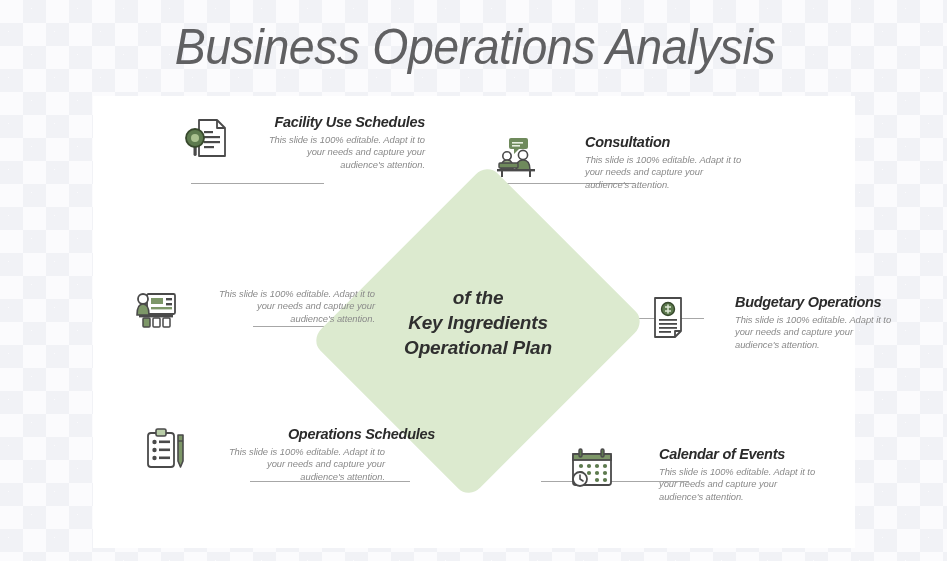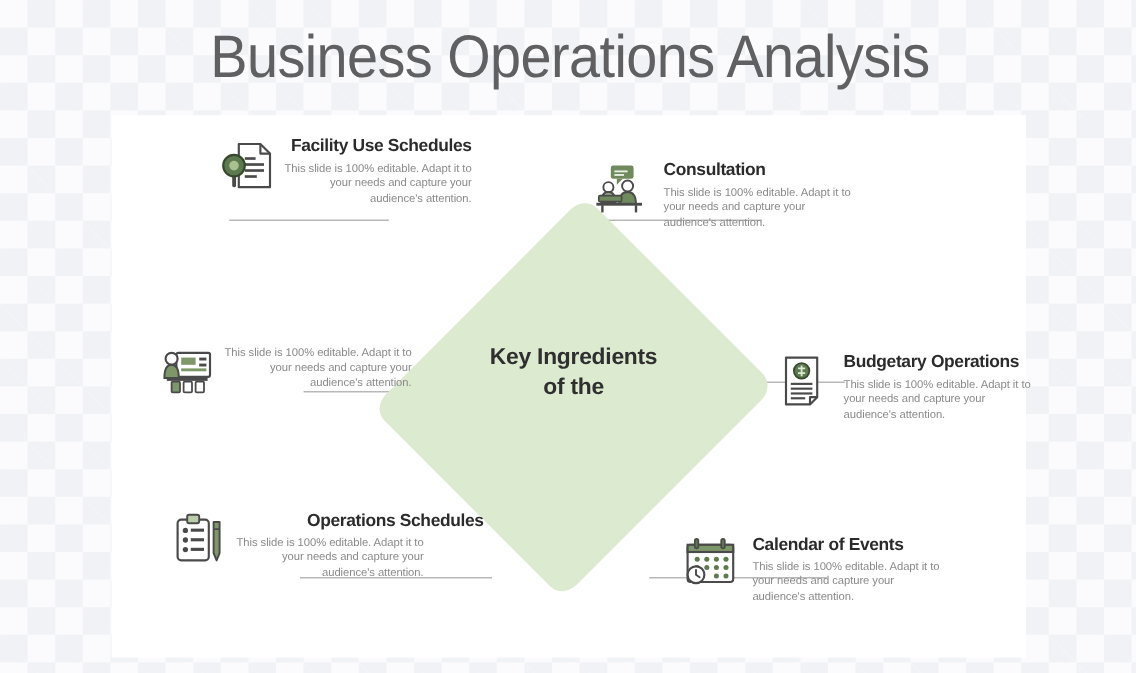--- a/index.html
+++ b/index.html
@@ -15,20 +15,21 @@
     background-image:
       linear-gradient(45deg, #f1f2f6 25%, transparent 25%, transparent 75%, #f1f2f6 75%),
       linear-gradient(45deg, #f1f2f6 25%, transparent 25%, transparent 75%, #f1f2f6 75%);
     background-size: 46px 46px;
     background-position: 0 0, 23px 23px;
   }
   .stage {
     position: relative;
     width: 947px;
     height: 561px;
+    font-style: italic;
   }
 
   
   .slide-title {
     position: absolute;
     left: 95px;
     top: 12px;
     width: 760px;
     height: 70px;
     line-height: 70px;
@@ -86,20 +87,21 @@
     line-height: 25px;
     letter-spacing: -0.2px;
   }
   .diamond-label span { display: block; }
 
   
   .node {
     position: absolute;
     display: flex;
     align-items: flex-start;
+    gap: 32px;
   }
   .node.right-text { flex-direction: row; margin-top: 20px; }
   .node.left-text  { flex-direction: row-reverse; }
 
   .node-text { width: 160px; }
   .node.left-text .node-text { text-align: right; }
   .node.right-text .node-text { text-align: left; }
 
   .node-title {
     font-size: 14.5px;
@@ -162,22 +164,23 @@
     <div class="conn" id="conn-facility"></div>
     <div class="conn" id="conn-consultation"></div>
     <div class="conn" id="conn-training"></div>
     <div class="conn" id="conn-budgetary"></div>
     <div class="conn" id="conn-maintenance"></div>
     <div class="conn" id="conn-calendar"></div>
 
     <div class="diamond-wrap">
       <div class="diamond"></div>
       <div class="diamond-label">
+        <span>of the</span>
         <span>Key Ingredients</span>
-        <span>of the</span>
+        <span>Operational Plan</span>
       </div>
     </div>
 
     <div class="node left-text" id="node-facility">
       <div class="node-text">
         <div class="node-title">Facility Use Schedules</div>
         <div class="node-desc">This slide is 100% editable. Adapt it to your needs and capture your audience's attention.</div>
       </div>
       <div class="icon-box">
         <svg width="46" height="44" viewBox="0 0 46 44">

